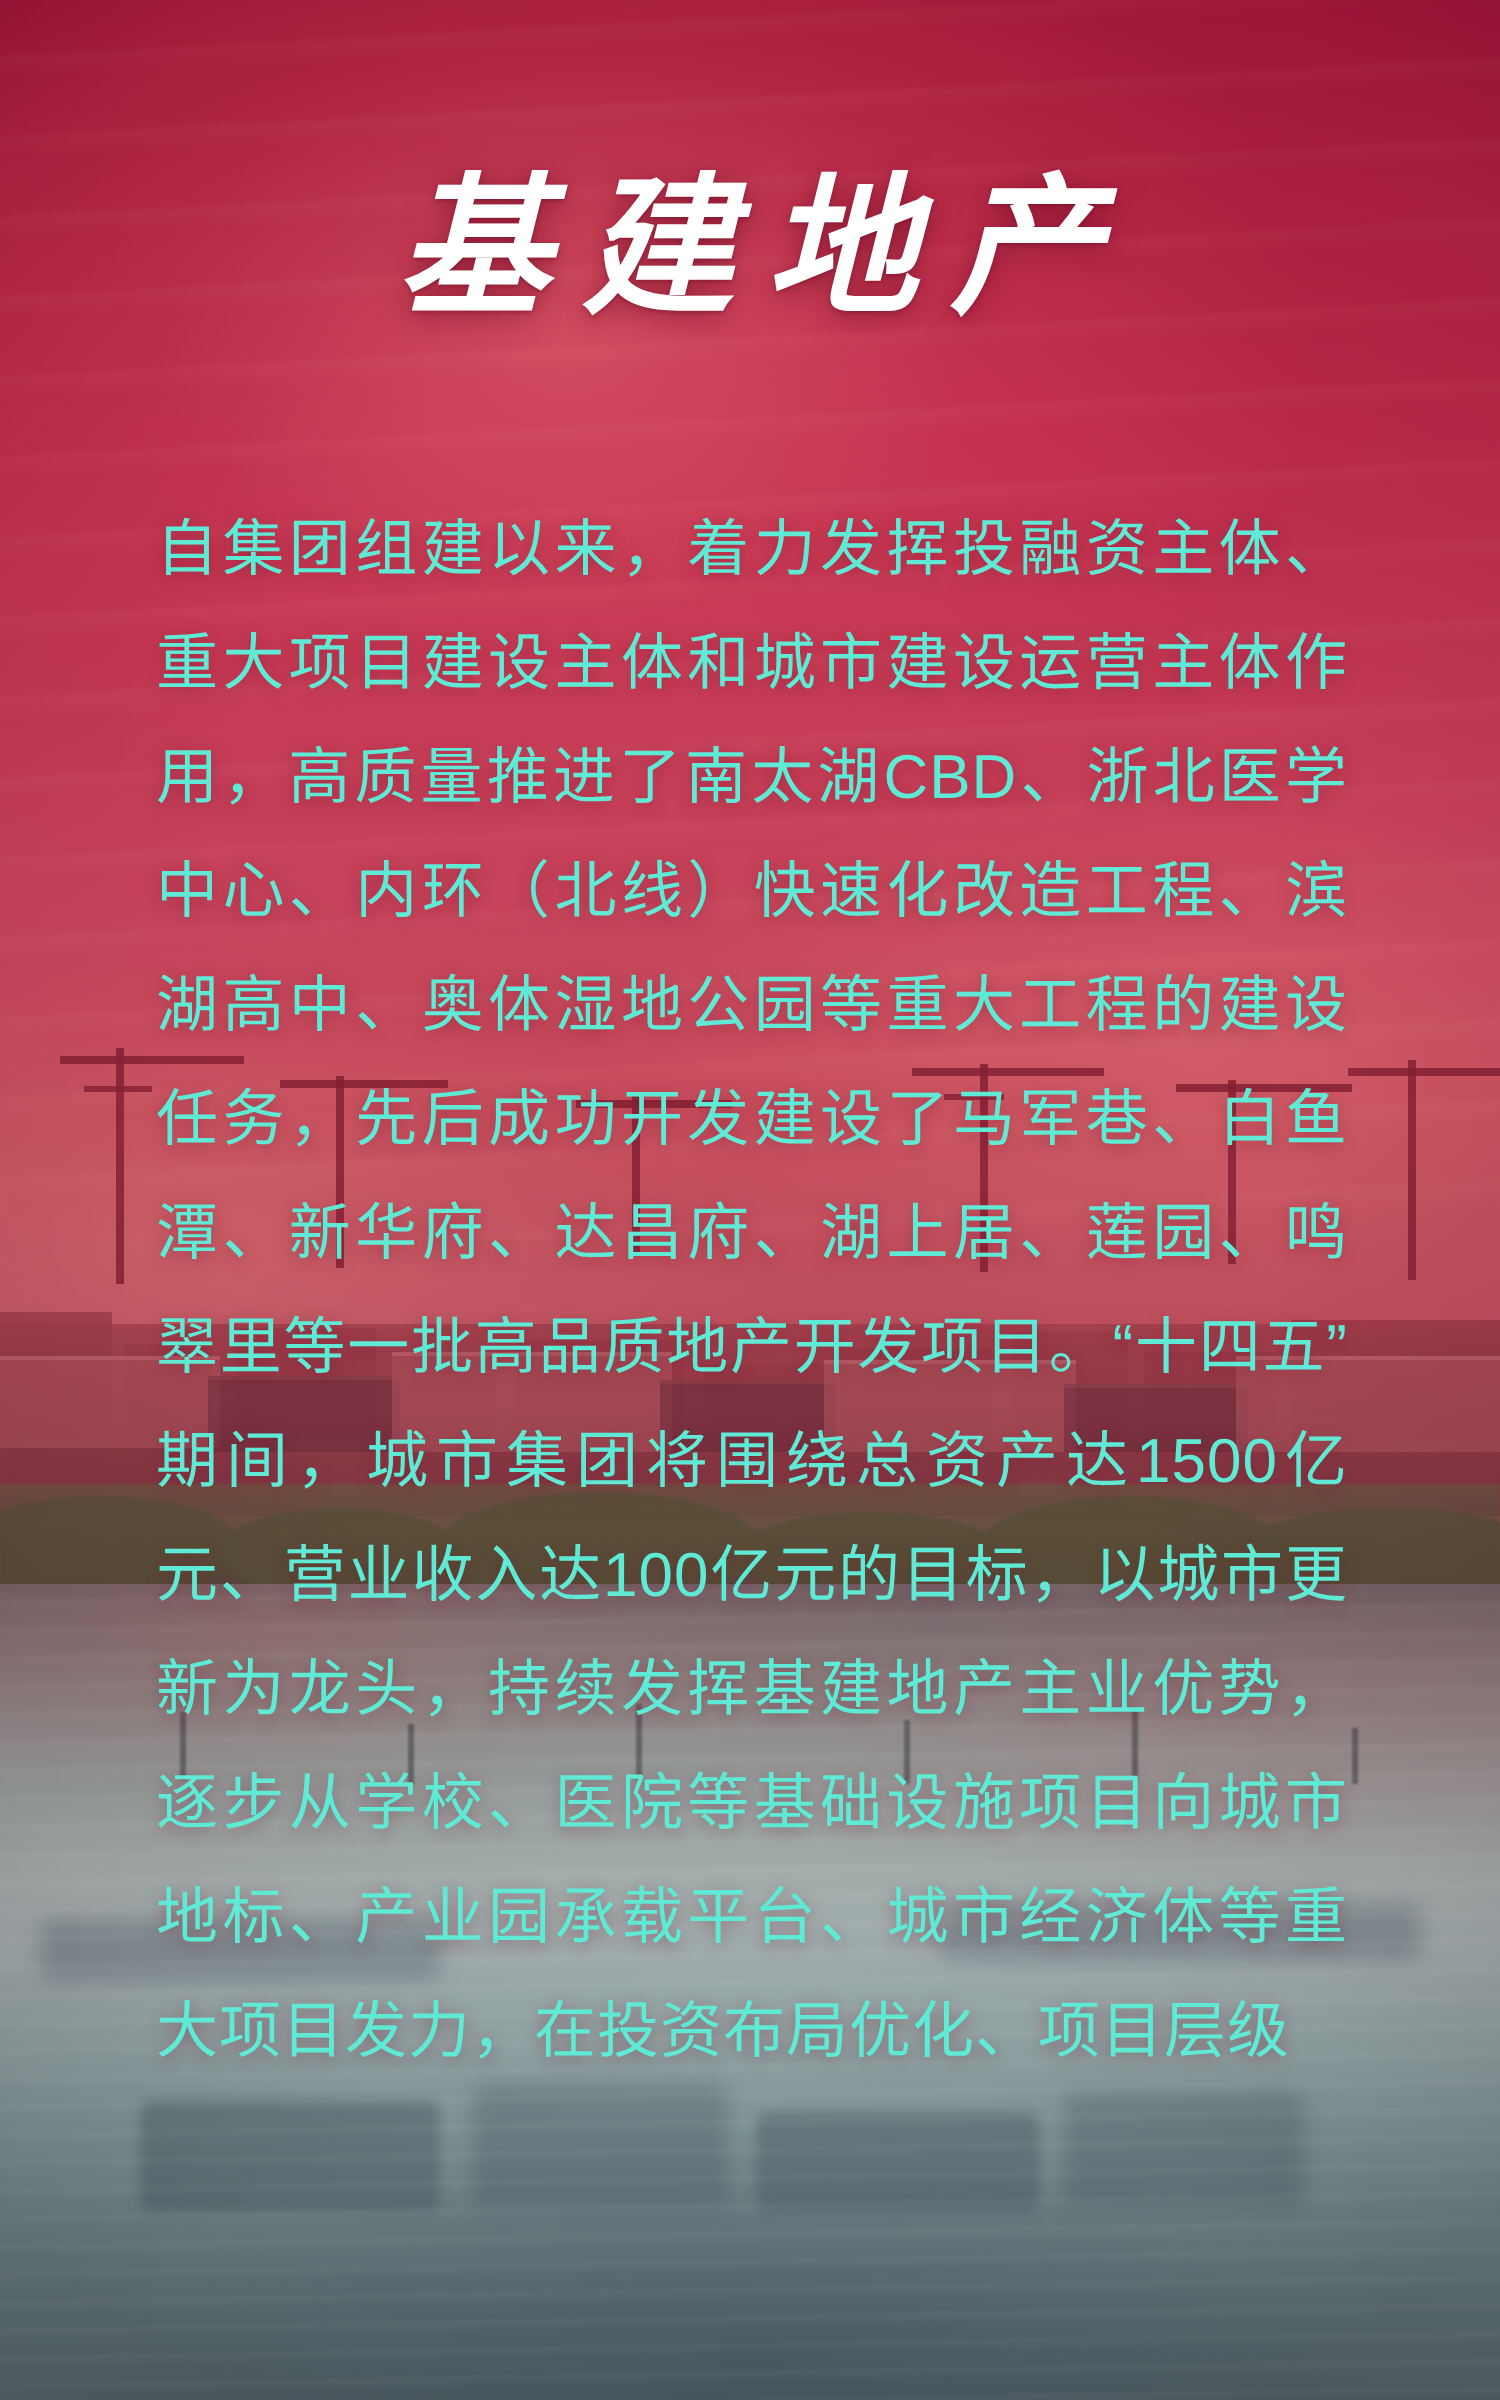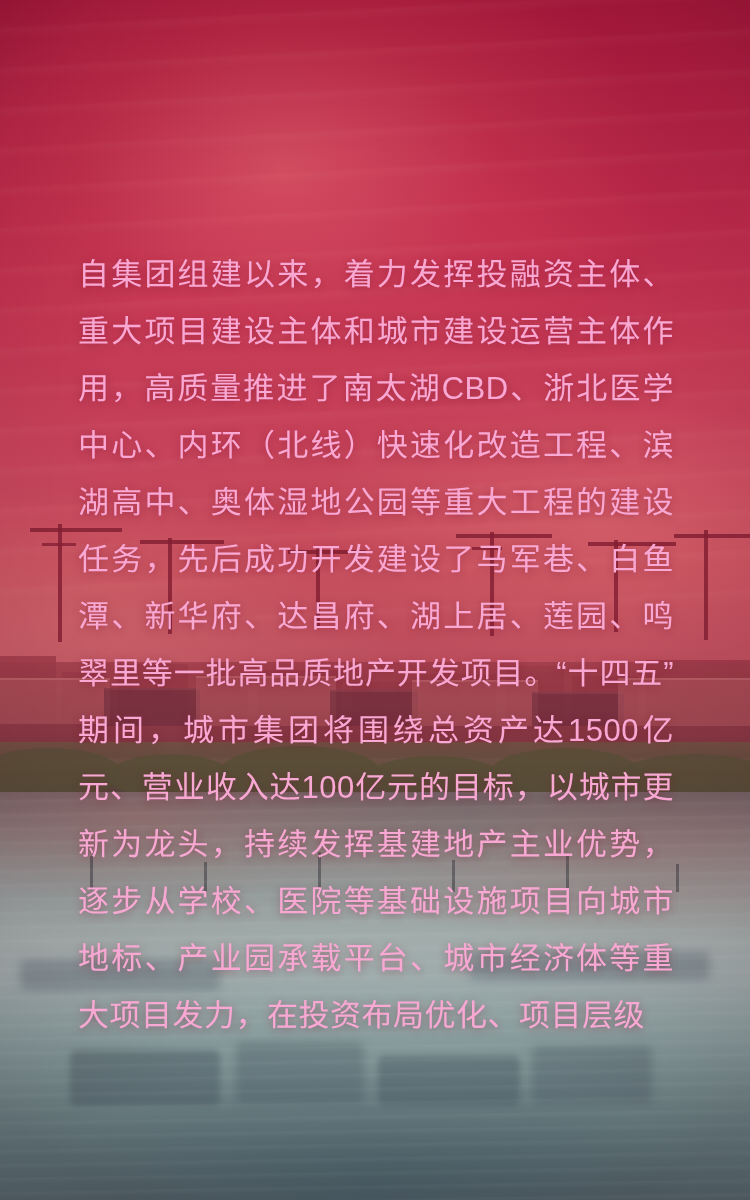--- a/index.html
+++ b/index.html
@@ -249,21 +249,21 @@
     text-indent: 16px;
     text-shadow: 0 3px 14px rgba(110,10,35,0.55), 0 1px 2px rgba(120,20,40,0.5);
     white-space: nowrap;
   }
 
   .body-text {
     position: absolute;
     left: 78px;
     top: 246px;
     width: 596px;
-    color: #f9a8d4;
+    color: #5eead4;
     font-size: 31px;
     line-height: 57px;
     letter-spacing: 0.5px;
     text-align: justify;
     text-justify: inter-ideograph;
     text-shadow: 0 2px 8px rgba(120,20,45,0.45);
   }
 </style>
 </head>
 <body>
@@ -353,17 +353,18 @@
     <div class="post" style="left:452px;top:860px;height:32px;"></div>
     <div class="post" style="left:566px;top:854px;height:36px;"></div>
     <div class="post" style="left:676px;top:864px;height:28px;"></div>
   </div>
 
   <div class="layer ripples"></div>
   <div class="layer rose-wash"></div>
   <div class="layer vignette"></div>
 
   <div class="content">
+    <div class="title">基建地产</div>
 
     <div class="body-text">自集团组建以来，着力发挥投融资主体、重大项目建设主体和城市建设运营主体作用，高质量推进了南太湖CBD、浙北医学中心、内环（北线）快速化改造工程、滨湖高中、奥体湿地公园等重大工程的建设任务，先后成功开发建设了马军巷、白鱼潭、新华府、达昌府、湖上居、莲园、鸣翠里等一批高品质地产开发项目。“十四五”期间，城市集团将围绕总资产达1500亿元、营业收入达100亿元的目标，以城市更新为龙头，持续发挥基建地产主业优势，逐步从学校、医院等基础设施项目向城市地标、产业园承载平台、城市经济体等重大项目发力，在投资布局优化、项目层级</div>
   </div>
 
 </div>
 
 </body></html>

